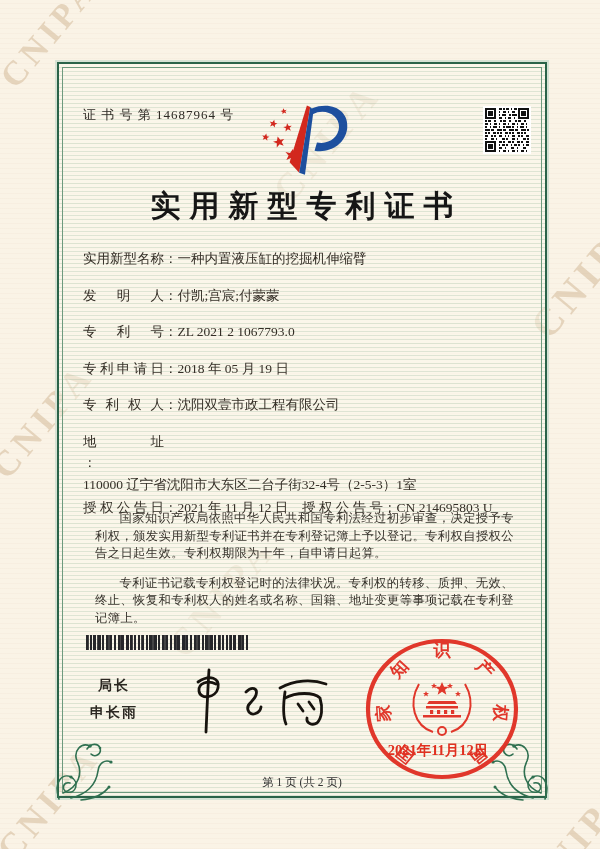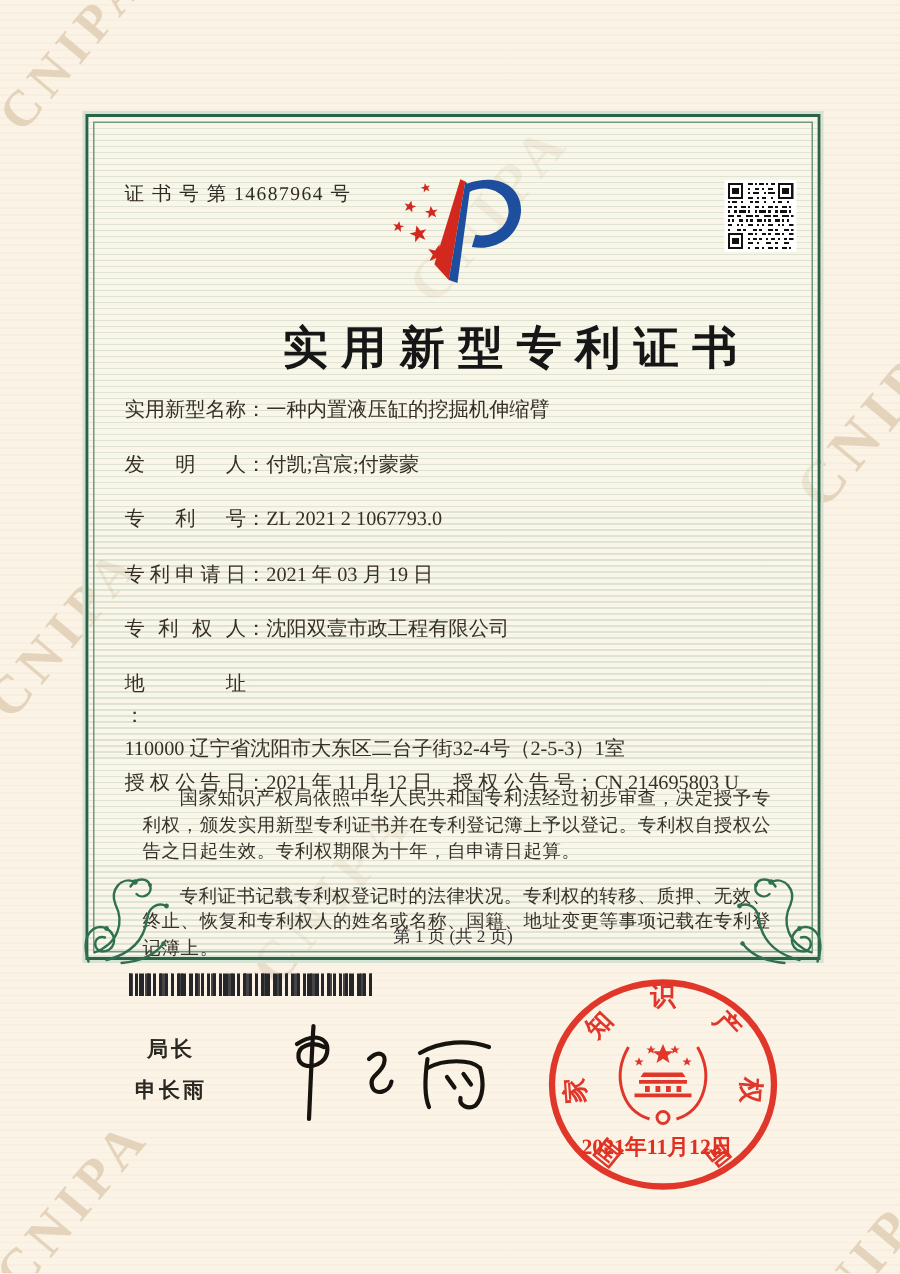--- a/index.html
+++ b/index.html
@@ -12,36 +12,36 @@
       color:rgba(199,170,132,.42);transform:rotate(-50deg);white-space:nowrap;
       font-family:"Liberation Serif","DejaVu Serif",serif;}
   .wm1{top:14px;left:-16px;font-size:34px;}
   .wm2{top:120px;left:255px;font-size:38px;color:rgba(199,170,132,.30);}
   .wm3{top:252px;left:512px;font-size:40px;}
   .wm4{top:400px;left:-26px;font-size:36px;}
   .wm5{top:575px;left:150px;font-size:38px;color:rgba(199,170,132,.28);}
   .wm6{top:782px;left:-20px;font-size:36px;}
   .wm7{top:818px;left:510px;font-size:36px;}
   
-  .frame{position:absolute;z-index:2;left:57px;top:76px;width:490px;height:564px;
+  .frame{position:absolute;z-index:2;left:57px;top:62px;width:490px;height:736px;
          border:2.5px solid #2b6349;box-shadow:0 0 0 2px #d6e2d4;box-sizing:border-box;}
   .frame::before{content:"";position:absolute;inset:0;
          background:rgba(252,250,240,.45);
          background-image:repeating-linear-gradient(0deg,rgba(106,158,122,.20) 0 1px,rgba(0,0,0,0) 1px 4px);}
   .frame-inner{position:absolute;inset:3px;border:1px solid #6e9a7e;pointer-events:none;}
   .flourish{position:absolute;z-index:4;width:78px;height:78px;}
   .fl-bl{left:-8px;bottom:-9px;}
   .fl-br{right:-8px;bottom:-9px;transform:scaleX(-1);}
   
   .cert-no{position:absolute;left:24px;top:42px;font-size:13px;letter-spacing:1px;color:#2e2a24;z-index:3;}
   .logo{position:absolute;left:197px;top:36px;z-index:3;}
   .qr{position:absolute;left:424px;top:42px;width:48px;height:48px;background:#fff;
       padding:0;z-index:3;display:flex;align-items:center;justify-content:center;}
-  .title{position:absolute;left:0;top:122px;width:100%;margin:12px;text-align:center;
-         font-size:30px;font-weight:700;letter-spacing:9px;text-indent:9px;color:#161616;z-index:3;padding-left:26px;}
+  .title{position:absolute;left:0;top:122px;width:100%;margin:0;text-align:center;
+         font-size:30px;font-weight:700;letter-spacing:9px;text-indent:9px;color:#161616;z-index:3;}
   
   .fields{position:absolute;left:24px;right:14px;top:184px;z-index:3;font-size:13.5px;color:#352f27;}
   .row{display:flex;line-height:21.5px;margin-bottom:15px;}
   .row.addr{margin-bottom:2px;flex-direction:column;}
   .lbl{display:inline-block;flex:none;width:81px;text-align:justify;text-align-last:justify;}
   .colon{flex:none;}
   .val{flex:1;}
   .auth{display:flex;line-height:21.5px;}
   .auth .g1{display:flex;width:219px;flex:none;}
   .auth .g2{display:flex;flex:1;}
@@ -181,21 +181,21 @@
           <span class="val">付凯;宫宸;付蒙蒙</span>
       </div>
       <div class="row">
         <span class="lbl">专利号</span>
           <span class="colon">：</span>
           <span class="val">ZL 2021 2 1067793.0</span>
       </div>
       <div class="row">
         <span class="lbl">专利申请日</span>
           <span class="colon">：</span>
-          <span class="val">2021 年 03 月 19 日</span>
+          <span class="val">2018 年 05 月 19 日</span>
       </div>
       <div class="row">
         <span class="lbl">专利权人</span>
           <span class="colon">：</span>
           <span class="val">沈阳双壹市政工程有限公司</span>
       </div>
       <div class="row addr">
         <span class="lbl">地址</span>
           <span class="colon">：</span>
           <span class="val">110000 辽宁省沈阳市大东区二台子街32-4号（2-5-3）1室</span>

